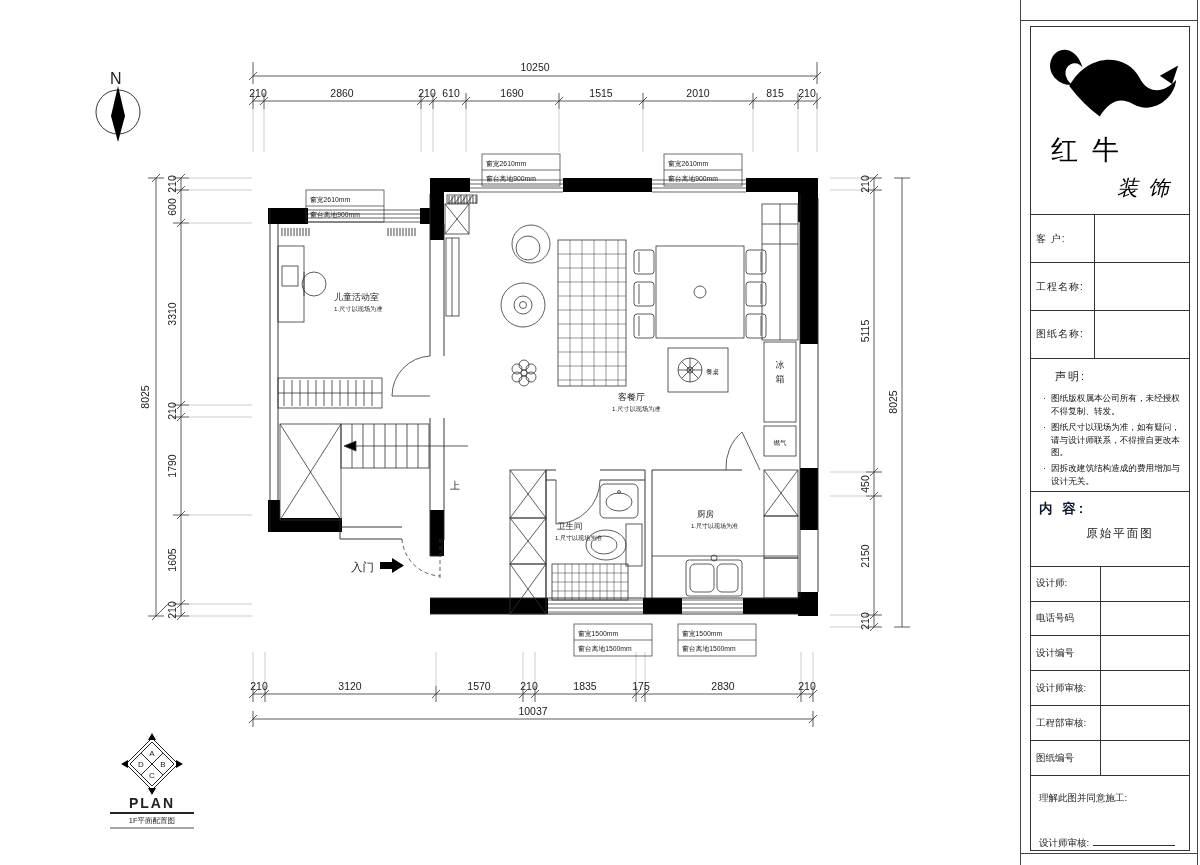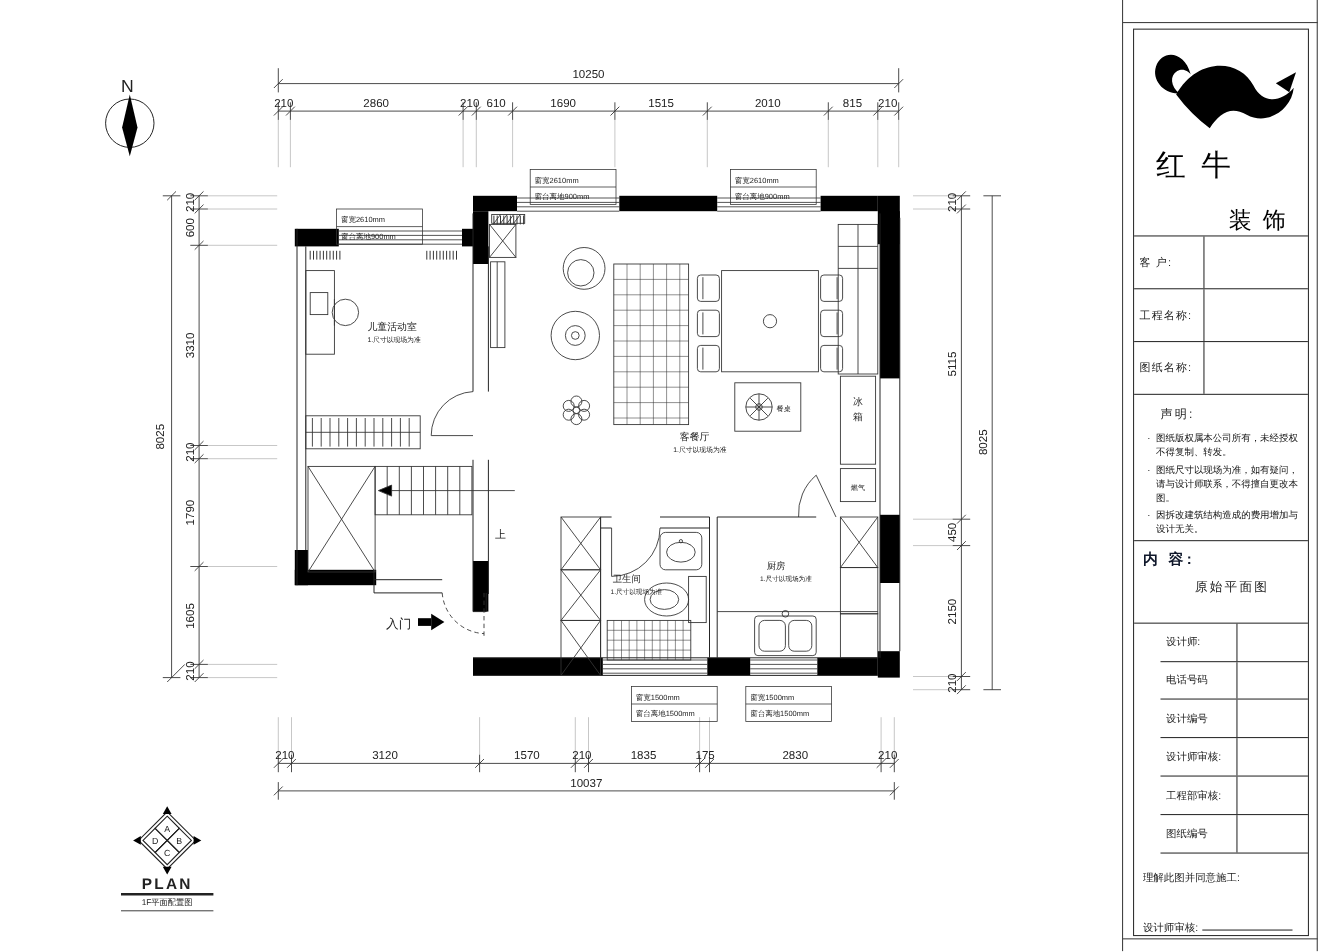--- a/index.html
+++ b/index.html
@@ -8,24 +8,24 @@
   svg text{font-family:"Liberation Sans","DejaVu Sans",sans-serif;fill:#222;}
   .titleblock{position:absolute;left:1020px;top:0;width:180px;height:865px;}
   .tb-leftline{position:absolute;left:0;top:0;bottom:0;width:1px;background:#444;}
   .tb-rightline{position:absolute;right:2px;top:0;bottom:0;width:1px;background:#444;}
   .tb-topline{position:absolute;left:0;right:2px;top:20px;height:1px;background:#444;}
   .tb-bottomline{position:absolute;left:0;right:2px;top:853px;height:1px;background:#444;}
   .tb-frame{position:absolute;left:10px;right:10px;top:26px;bottom:14px;border:1.3px solid #333;
             display:flex;flex-direction:column;}
   .tb-logo{position:relative;height:188px;border-bottom:1.3px solid #333;text-align:right;}
   .logo-cn1{position:absolute;left:20px;bottom:46px;font-size:27px;letter-spacing:14px;color:#000;}
-  .logo-cn2{position:absolute;right:10px;bottom:0;font-size:21px;letter-spacing:10px;color:#000;}
+  .logo-cn2{position:absolute;right:10px;bottom:12px;font-size:21px;letter-spacing:10px;color:#000;font-style:italic;}
   .tb-row{display:flex;border-bottom:1.3px solid #333;text-align:center;}
   .tb-row.big{height:47px;}
-  .tb-row.small{height:34px;margin-left:24px;}
+  .tb-row.small{height:34px;}
   .tb-label{width:58px;border-right:1.3px solid #333;font-size:10px;display:flex;align-items:center;
             padding-left:5px;letter-spacing:1px;}
   .tb-row.small .tb-label{width:64px;font-size:9.5px;letter-spacing:0;}
   .tb-value{flex:1;}
   .tb-statement{height:124px;border-bottom:1.3px solid #333;padding:8px 6px 0 10px;}
   .tb-statement .st-title{font-size:11px;margin:2px 0 8px 14px;letter-spacing:2px;}
   .st-item{font-size:8.6px;line-height:1.5;margin-bottom:3px;position:relative;padding-left:10px;color:#111;}
   .st-item::before{content:"·";position:absolute;left:2px;top:0;}
   .tb-content{height:66px;border-bottom:1.3px solid #333;padding:8px 6px 0 8px;}
   .tb-content .ct-label{font-size:13.5px;letter-spacing:3px;font-weight:bold;color:#0f172a;}

